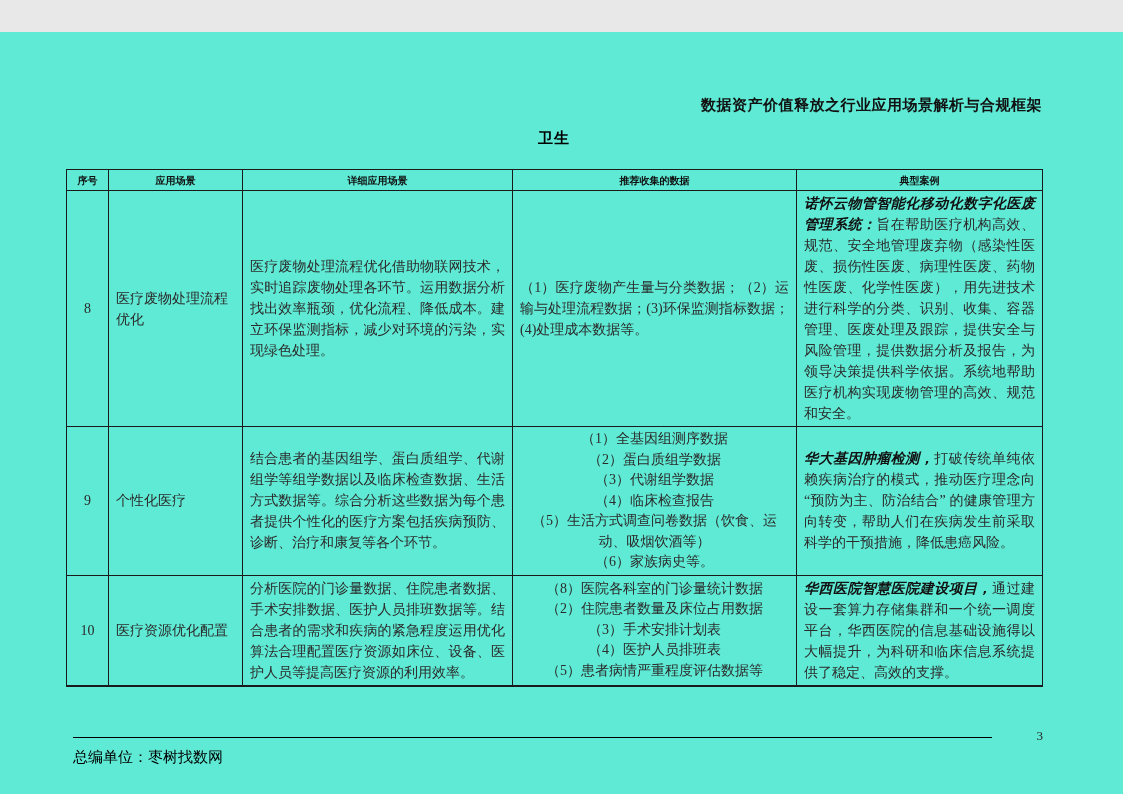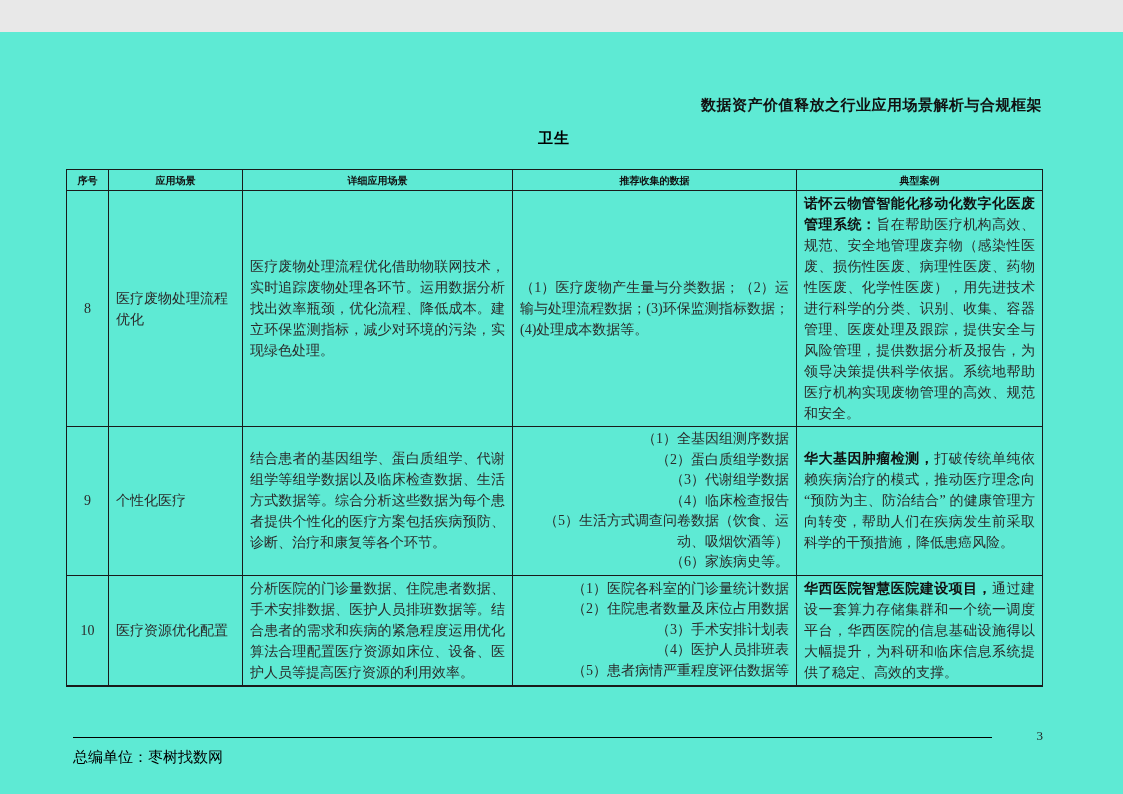--- a/index.html
+++ b/index.html
@@ -64,23 +64,23 @@
   }
   tr.r-partial { height: 69px; }
   tr.r-8 { height: 206px; }
   tr.r-9 { height: 146px; }
   tr.r-10 { height: 110px; }
   tr.r-partial td { vertical-align: top; padding-top: 4px; }
   td.c-seq { text-align: center; }
   td.c-scenario { padding-left: 9px; }
   td.c-detail { text-align: justify; }
   td.c-data { text-align: justify; }
-  td.c-data .dlist div { text-align: right; line-height: 20.5px; }
+  td.c-data .dlist div { text-align: center; line-height: 20.5px; }
   td.c-case { text-align: justify; vertical-align: middle; line-height: 20.5px; padding: 3px 7px; }
-  td.c-case .b { font-weight: bold; color: #111; }
+  td.c-case .b { font-weight: bold; color: #111; font-style: italic; }
   .footer-rule {
     position: absolute;
     left: 73px;
     top: 705px;
     width: 919px;
     border-top: 1.5px solid #000;
   }
   .footer-text {
     position: absolute;
     left: 73px;
@@ -148,21 +148,21 @@
       </td>
       <td class="c-case"><span class="b">华大基因肿瘤检测，</span><span>打破传统单纯依赖疾病治疗的模式，推动医疗理念向 “预防为主、防治结合” 的健康管理方向转变，帮助人们在疾病发生前采取科学的干预措施，降低患癌风险。</span></td>
     </tr>
 
     <tr class="r-10">
       <td class="c-seq">10</td>
       <td class="c-scenario">医疗资源优化配置</td>
       <td class="c-detail">分析医院的门诊量数据、住院患者数据、手术安排数据、医护人员排班数据等。结合患者的需求和疾病的紧急程度运用优化算法合理配置医疗资源如床位、设备、医护人员等提高医疗资源的利用效率。</td>
       <td class="c-data">
         <div class="dlist">
-          <div>（1）医院各科室的门诊量统计数据</div>
+          <div>（8）医院各科室的门诊量统计数据</div>
           <div>（2）住院患者数量及床位占用数据</div>
           <div>（3）手术安排计划表</div>
           <div>（4）医护人员排班表</div>
           <div>（5）患者病情严重程度评估数据等</div>
         </div>
       </td>
       <td class="c-case"><span class="b">华西医院智慧医院建设项目，</span><span>通过建设一套算力存储集群和一个统一调度平台，华西医院的信息基础设施得以大幅提升，为科研和临床信息系统提供了稳定、高效的支撑。</span></td>
     </tr>
   </tbody>
     </table>

